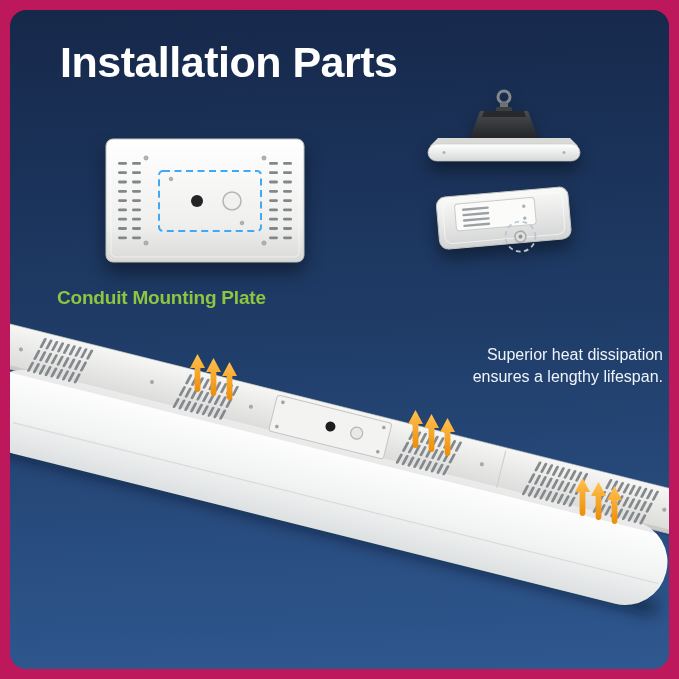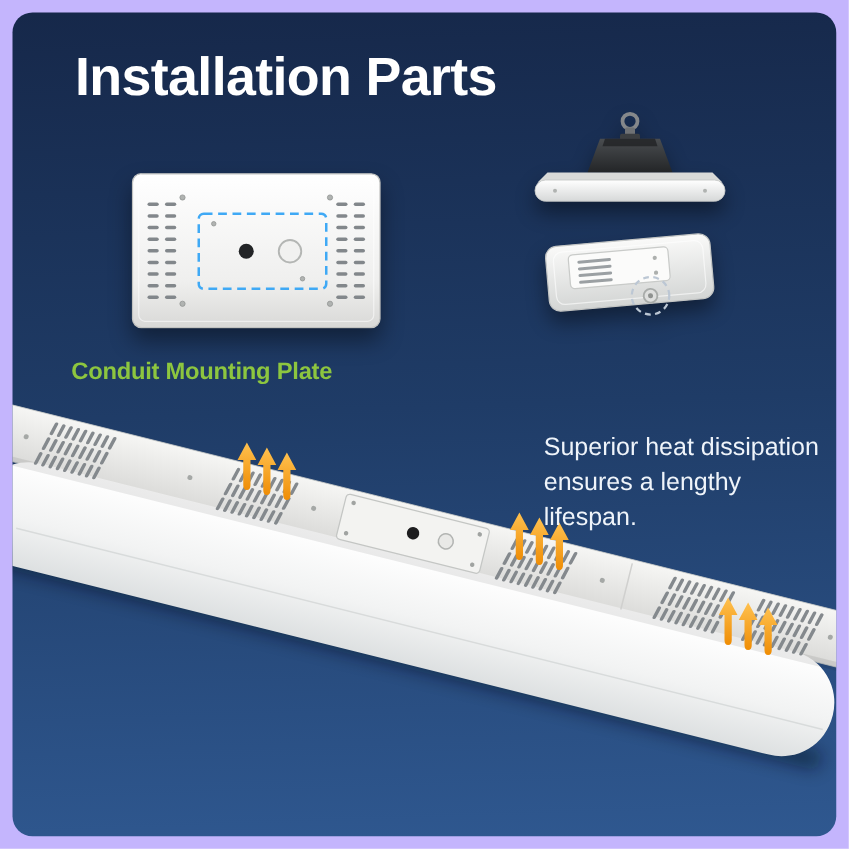--- a/index.html
+++ b/index.html
@@ -1,33 +1,33 @@
 <!DOCTYPE html>
 <html><head>
 <meta charset="utf-8">
 <style>
   * { margin:0; padding:0; box-sizing:border-box; }
   html,body { width:679px; height:679px; background:#ffffff; overflow:hidden;
               font-family:"Liberation Sans", sans-serif; }
-  .frame { position:absolute; left:0; top:0; width:679px; height:679px; background:#c4b5fd; }
+  .frame { position:absolute; left:0; top:0; width:679px; height:679px; background:#be185d; }
   .panel { position:absolute; left:10px; top:10px; width:659px; height:659px;
            border-radius:16px; overflow:hidden;
            background:linear-gradient(178deg,#16284a 0%,#1f3c67 48%,#2f5890 100%); }
   .title { position:absolute; left:50px; top:28px; font-size:43px; font-weight:800;
            color:#ffffff; letter-spacing:-0.5px; white-space:nowrap; }
   .fig { position:absolute; }
   .fig-plate   { left:95px;  top:128px; filter:drop-shadow(0 10px 9px rgba(0,0,0,0.40)); }
   .fig-highbay { left:412px; top:76px;  filter:drop-shadow(0 9px 8px rgba(0,0,0,0.40)); }
   .caption { position:absolute; top:277px; font-weight:bold; font-size:19px;
              color:#8dc63f; text-align:left; letter-spacing:-0.2px; white-space:nowrap; }
   .caption-left  { left:47px;  width:300px; }
   .caption-right { left:375px; width:236px; }
   .fixture { position:absolute; left:-10px; top:310px; }
-  .note { position:absolute; color:#eff4fa; font-size:20px; line-height:1.4;
-          text-align:left; white-space:pre-line; }
+  .note { position:absolute; color:#eff4fa; font-size:16px; line-height:1.4;
+          text-align:right; white-space:pre-line; }
   .note-heat   { left:425px; top:334px; width:228px; }
   .note-driver { left:30px;  top:502px; width:212px; }
 </style>
 </head>
 <body>
 
 <div class="frame">
   <div class="panel">
 
     <h1 class="title">Installation Parts</h1>

